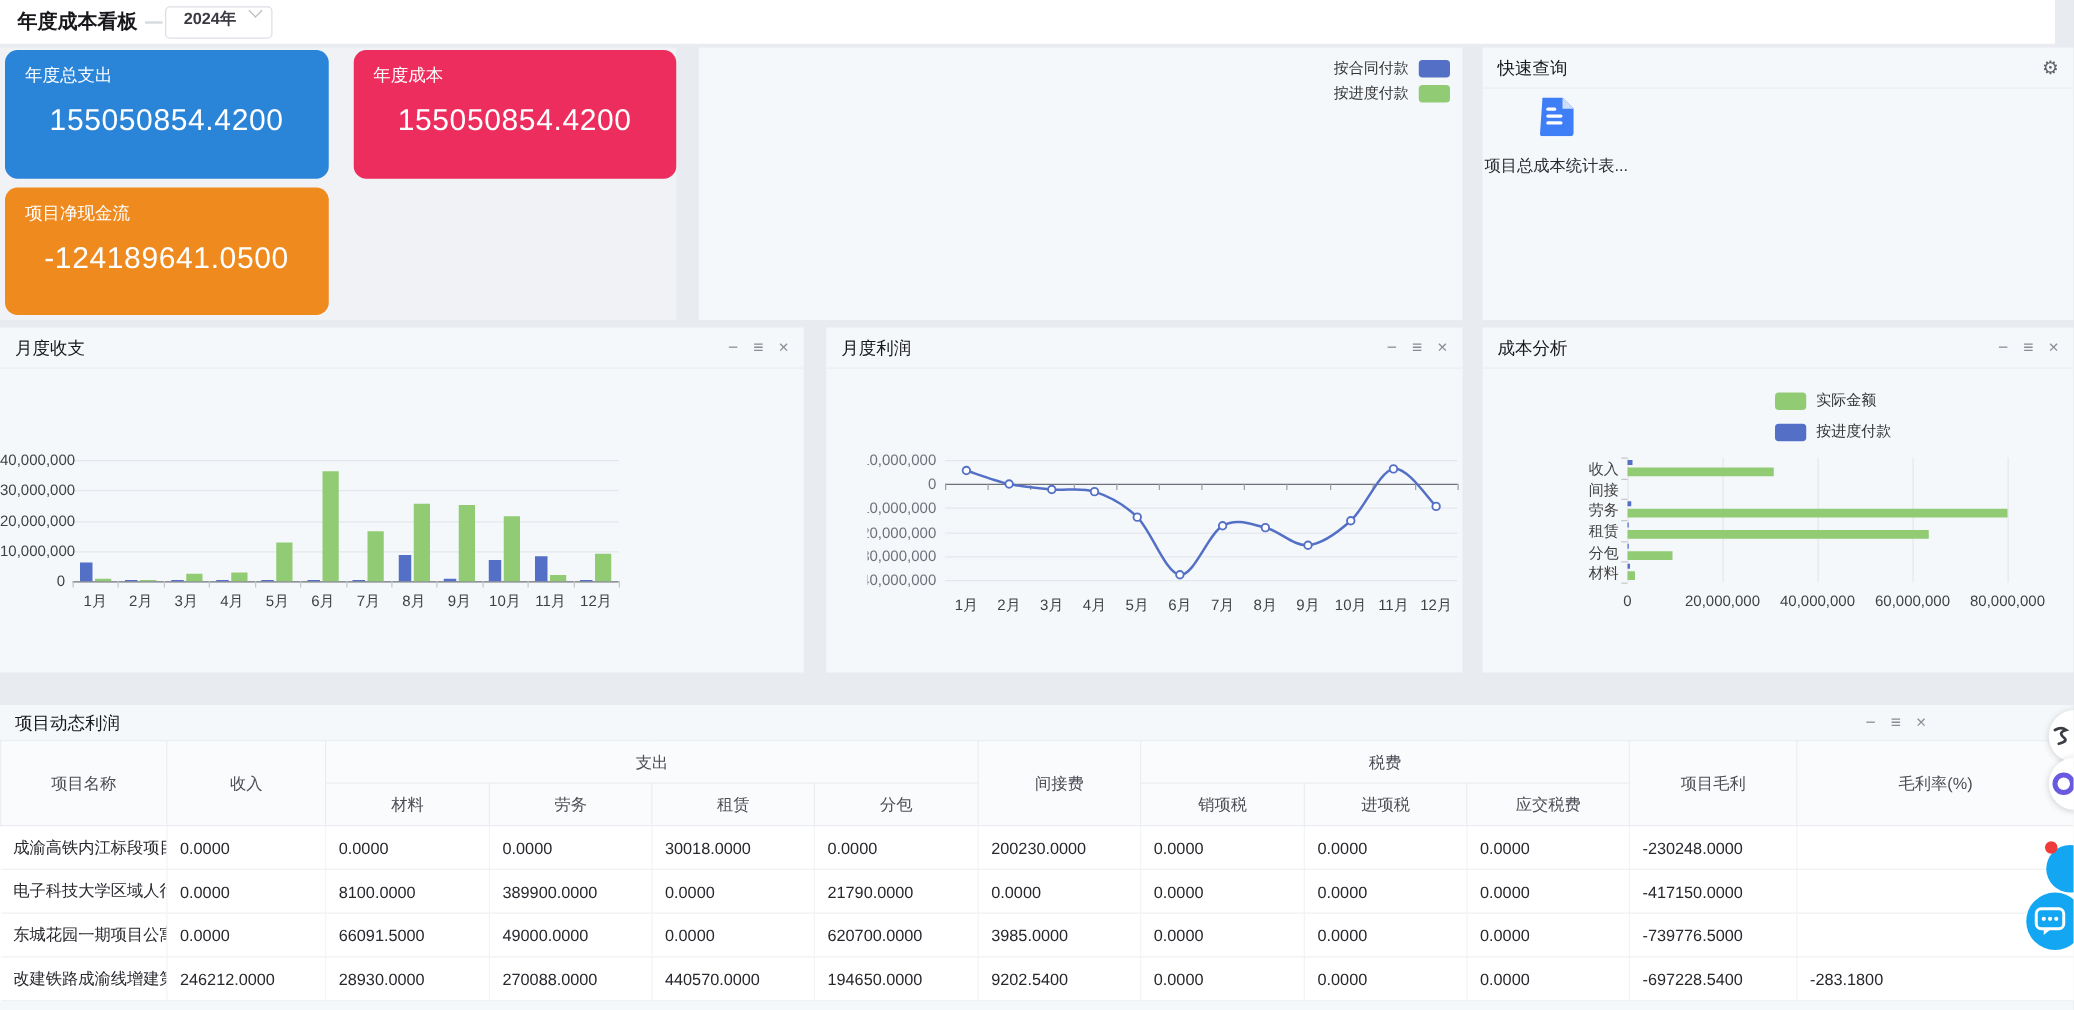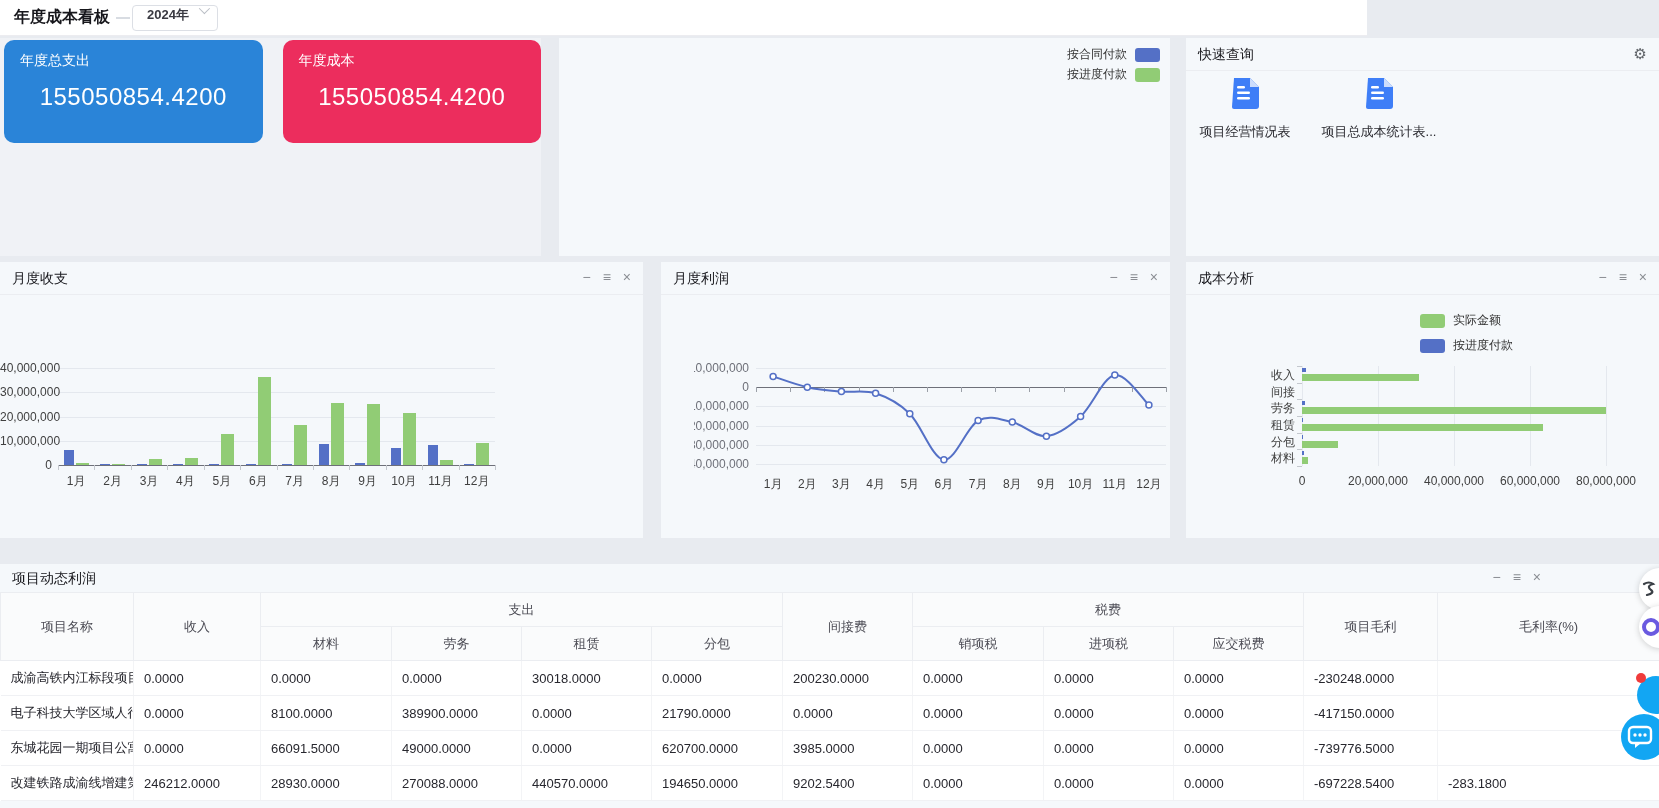--- a/index.html
+++ b/index.html
@@ -1,21 +1,21 @@
 <!DOCTYPE html>
 <html><head>
 <meta charset="utf-8">
 <style>
   * { margin:0; padding:0; box-sizing:border-box; }
   html,body { background:#dfe3e9; }
   body { font-family:"Liberation Sans","DejaVu Sans",sans-serif; }
   .page { position:relative; width:1659px; height:808px; background:#e8ebf0; overflow:hidden; }
 
   
-  .topbar { position:absolute; left:0; top:0; width:1367px; height:36px; background:#fff; border-bottom:1px solid #ececf0; display:flex; align-items:center; padding-left:14px; }
+  .topbar { position:absolute; left:0; top:0; width:1644px; height:36px; background:#fff; border-bottom:1px solid #ececf0; display:flex; align-items:center; padding-left:14px; }
   .topbar .ttl { font-size:16px; font-weight:bold; color:#17171c; }
   .topbar .dash { width:14px; height:2px; background:#d8dce2; margin:0 0 0 6px; }
   .yearsel { display:inline-flex; align-items:flex-start; gap:10px; height:26px; border:1px solid #dcdfe5; border-radius:4px; background:#fff; padding:0 10px 0 14px; margin-left:2px; cursor:pointer; }
   .yearsel .yv { font-size:13px; font-weight:bold; color:#3a3a42; }
   .chev { width:8px; height:8px; border-right:1.5px solid #b9bdc4; border-bottom:1.5px solid #b9bdc4; transform:rotate(45deg) translateY(-2px); }
 
   .panel { position:absolute; background:#f5f8fb; }
   .ptitle { position:absolute; left:12px; top:8px; font-size:14px; font-weight:normal; color:#17171c; }
   .ptitle-line { position:absolute; left:0; top:32px; width:100%; height:0; border-bottom:1px solid #ebedf1; }
   .ctrls { position:absolute; right:12px; top:6px; display:flex; gap:12px; color:#8a8d93; font-size:14px; }
@@ -84,48 +84,42 @@
 
   <div id="kpiGrid">
       <div class="kpi-card" style="background: rgb(42, 132, 216);">
         <div class="kpi-label">年度总支出</div>
         <div class="kpi-value">155050854.4200</div>
       </div>
       <div class="kpi-card" style="background: rgb(236, 45, 93);">
         <div class="kpi-label">年度成本</div>
         <div class="kpi-value">155050854.4200</div>
       </div>
+      <div class="kpi-card" style="background: rgb(238, 138, 30);">
+        <div class="kpi-label">项目净现金流</div>
+        <div class="kpi-value">-124189641.0500</div>
+      </div>
     </div>
 
   <div class="panel" id="donutPanel" style="left:559px;top:38px;width:611px;height:218px;">
     <div class="legend-row" style="right:10px;top:8px;">
       <span class="ltxt">按合同付款</span>
       <span class="sw" id="sw0" style="background: rgb(84, 112, 198);"></span>
     </div>
     <div class="legend-row" style="right:10px;top:28px;">
       <span class="ltxt">按进度付款</span>
       <span class="sw" id="sw1" style="background: rgb(145, 204, 117);"></span>
     </div>
   </div>
 
   <div class="panel" style="left:1186px;top:38px;width:473px;height:218px;">
     <div class="ptitle">快速查询</div>
     <div class="gear">⚙</div>
     <div class="ptitle-line"></div>
     <div class="qq-items" id="qqItems">
-        <div class="qq-item">
-          <div><svg width="27" height="31" viewBox="0 0 27 31">
-              <path d="M2 0 h16 l9 9 v19 a3 3 0 0 1 -3 3 h-22 a2 2 0 0 1 -2 -2 z" fill="#3e7ef7"></path>
-              <path d="M18 0 l9 9 h-9 z" fill="#cdddfc"></path>
-              <rect x="5" y="8" width="8" height="2.6" rx="1.3" fill="#fff"></rect>
-              <rect x="5" y="13.5" width="13" height="2.6" rx="1.3" fill="#fff"></rect>
-              <rect x="5" y="19" width="13" height="2.6" rx="1.3" fill="#fff"></rect>
-            </svg></div>
-          <div class="qlbl">项目经营情况表</div>
-        </div>
         <div class="qq-item">
           <div><svg width="27" height="31" viewBox="0 0 27 31">
               <path d="M2 0 h16 l9 9 v19 a3 3 0 0 1 -3 3 h-22 a2 2 0 0 1 -2 -2 z" fill="#3e7ef7"></path>
               <path d="M18 0 l9 9 h-9 z" fill="#cdddfc"></path>
               <rect x="5" y="8" width="8" height="2.6" rx="1.3" fill="#fff"></rect>
               <rect x="5" y="13.5" width="13" height="2.6" rx="1.3" fill="#fff"></rect>
               <rect x="5" y="19" width="13" height="2.6" rx="1.3" fill="#fff"></rect>
             </svg></div>
           <div class="qlbl">项目总成本统计表...</div>
         </div>

